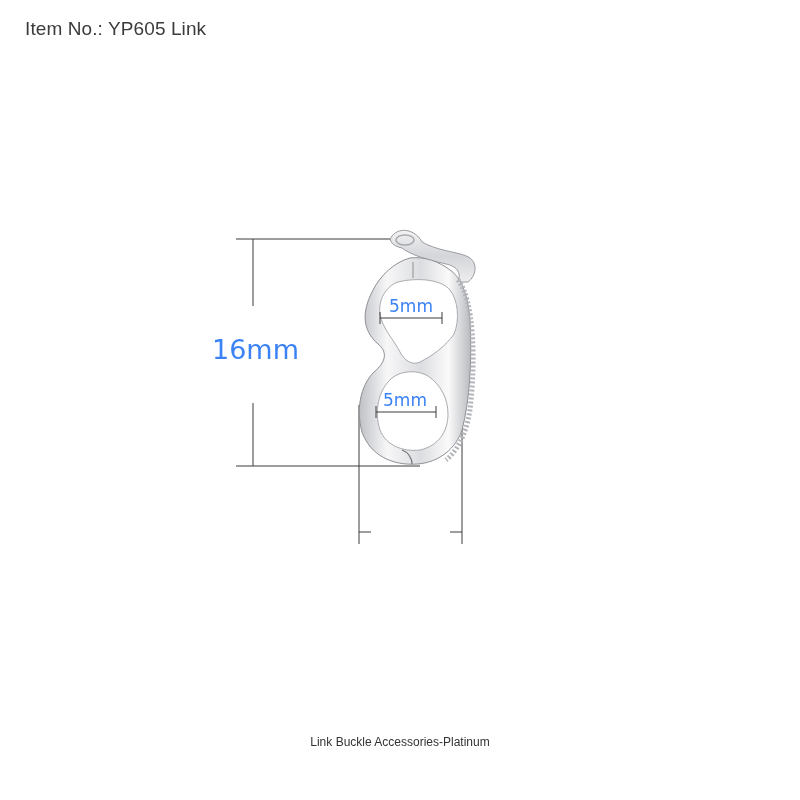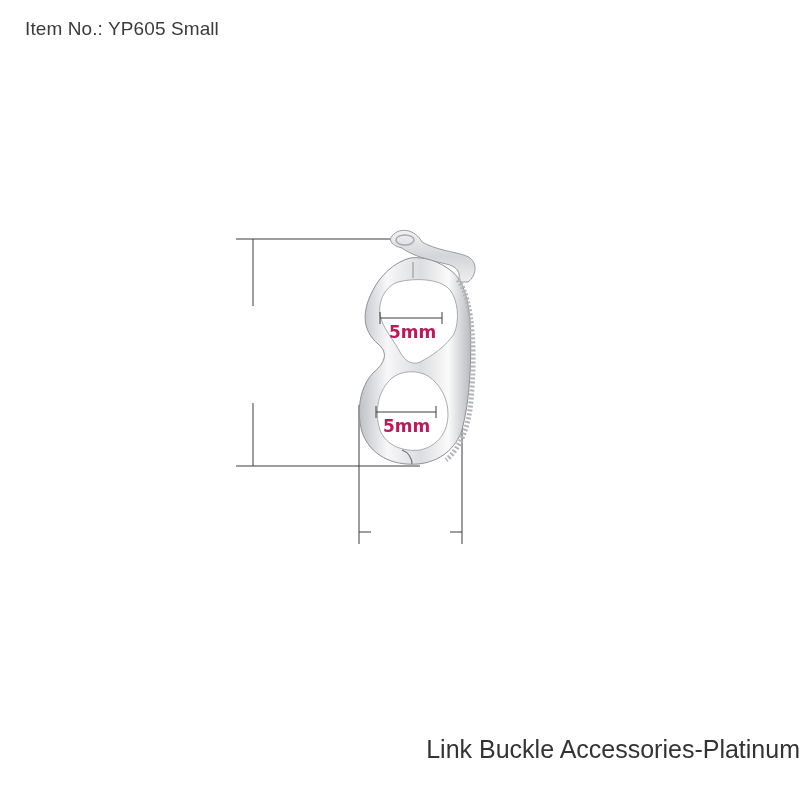--- a/index.html
+++ b/index.html
@@ -21,39 +21,38 @@
       font-size: 19px;
       color: #3b3b3b;
       letter-spacing: 0.1px;
       white-space: nowrap;
     }
     .caption {
       position: absolute;
       left: 0;
       width: 800px;
       top: 735px;
-      text-align: right;
-      font-size: 25px;
+      text-align: center;
+      font-size: 12px;
       color: #333333;
       white-space: nowrap;
     }
     .figure {
       position: absolute;
       left: 0;
       top: 0;
       width: 800px;
       height: 800px;
     }
     .dim-label {
       position: absolute;
-      color: #be185d;
+      color: #3b82f6;
       white-space: nowrap;
       font-family: "DejaVu Sans", sans-serif;
-      font-weight: bold;
-      margin-top: 26px;
+      font-weight: normal;
     }
     .dim-height {
       left: 212px;
       top: 334px;
       font-size: 27px;
     }
     .dim-width {
       left: 366px;
       top: 533px;
       font-size: 27px;
@@ -65,21 +64,21 @@
     }
     .dim-lower {
       left: 383px;
       top: 390px;
       font-size: 17px;
     }
   </style>
 </head>
 <body>
 
-<div class="item-no">Item No.: YP605 Small</div>
+<div class="item-no">Item No.: YP605 Link</div>
 
 <div class="figure">
   <svg width="800" height="800" viewBox="0 0 800 800" xmlns="http://www.w3.org/2000/svg">
     <defs>
       <linearGradient id="metal" x1="0" y1="0" x2="1" y2="0">
         <stop offset="0" stop-color="#bfc1c6"></stop>
         <stop offset="0.25" stop-color="#f7f7f8"></stop>
         <stop offset="0.55" stop-color="#dcdde0"></stop>
         <stop offset="0.8" stop-color="#fafafa"></stop>
         <stop offset="1" stop-color="#b9bbc0"></stop>
@@ -146,17 +145,18 @@
     <g stroke="#3c3c3c" stroke-width="1">
       <line x1="380" y1="318" x2="442" y2="318"></line>
       <line x1="380" y1="312" x2="380" y2="324"></line>
       <line x1="442" y1="312" x2="442" y2="324"></line>
       <line x1="376" y1="412" x2="436" y2="412"></line>
       <line x1="376" y1="406" x2="376" y2="418"></line>
       <line x1="436" y1="406" x2="436" y2="418"></line>
     </g>
   </svg>
 
+  <div class="dim-label dim-height">16mm</div>
   <div class="dim-label dim-upper">5mm</div>
   <div class="dim-label dim-lower">5mm</div>
 </div>
 
 <div class="caption">Link Buckle Accessories-Platinum</div>
 
 </body></html>

